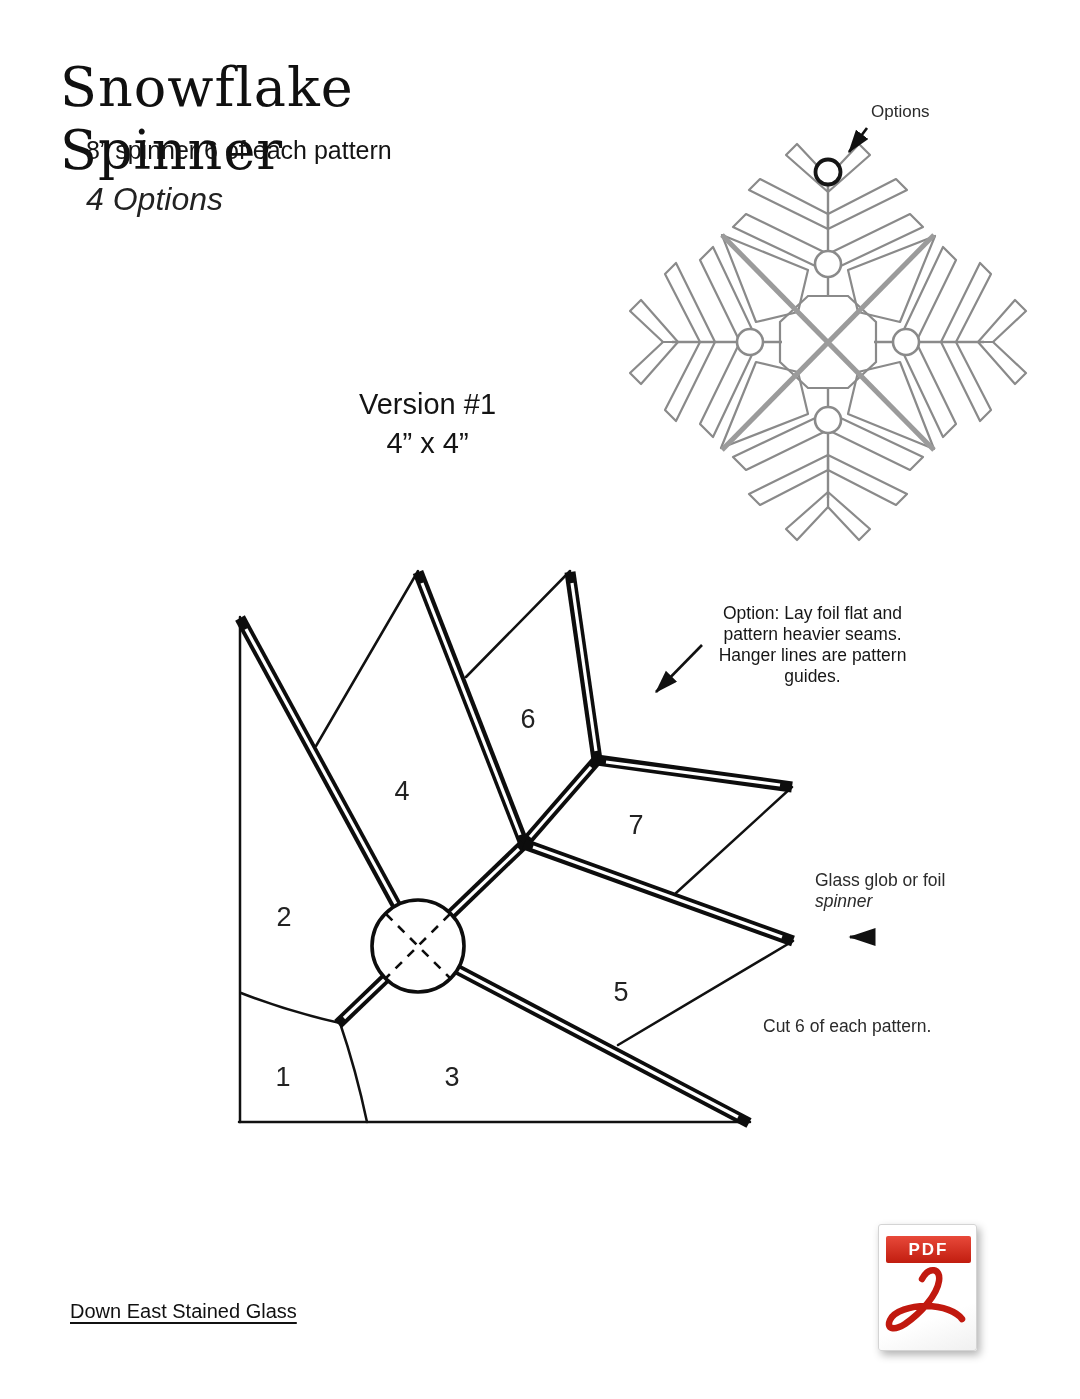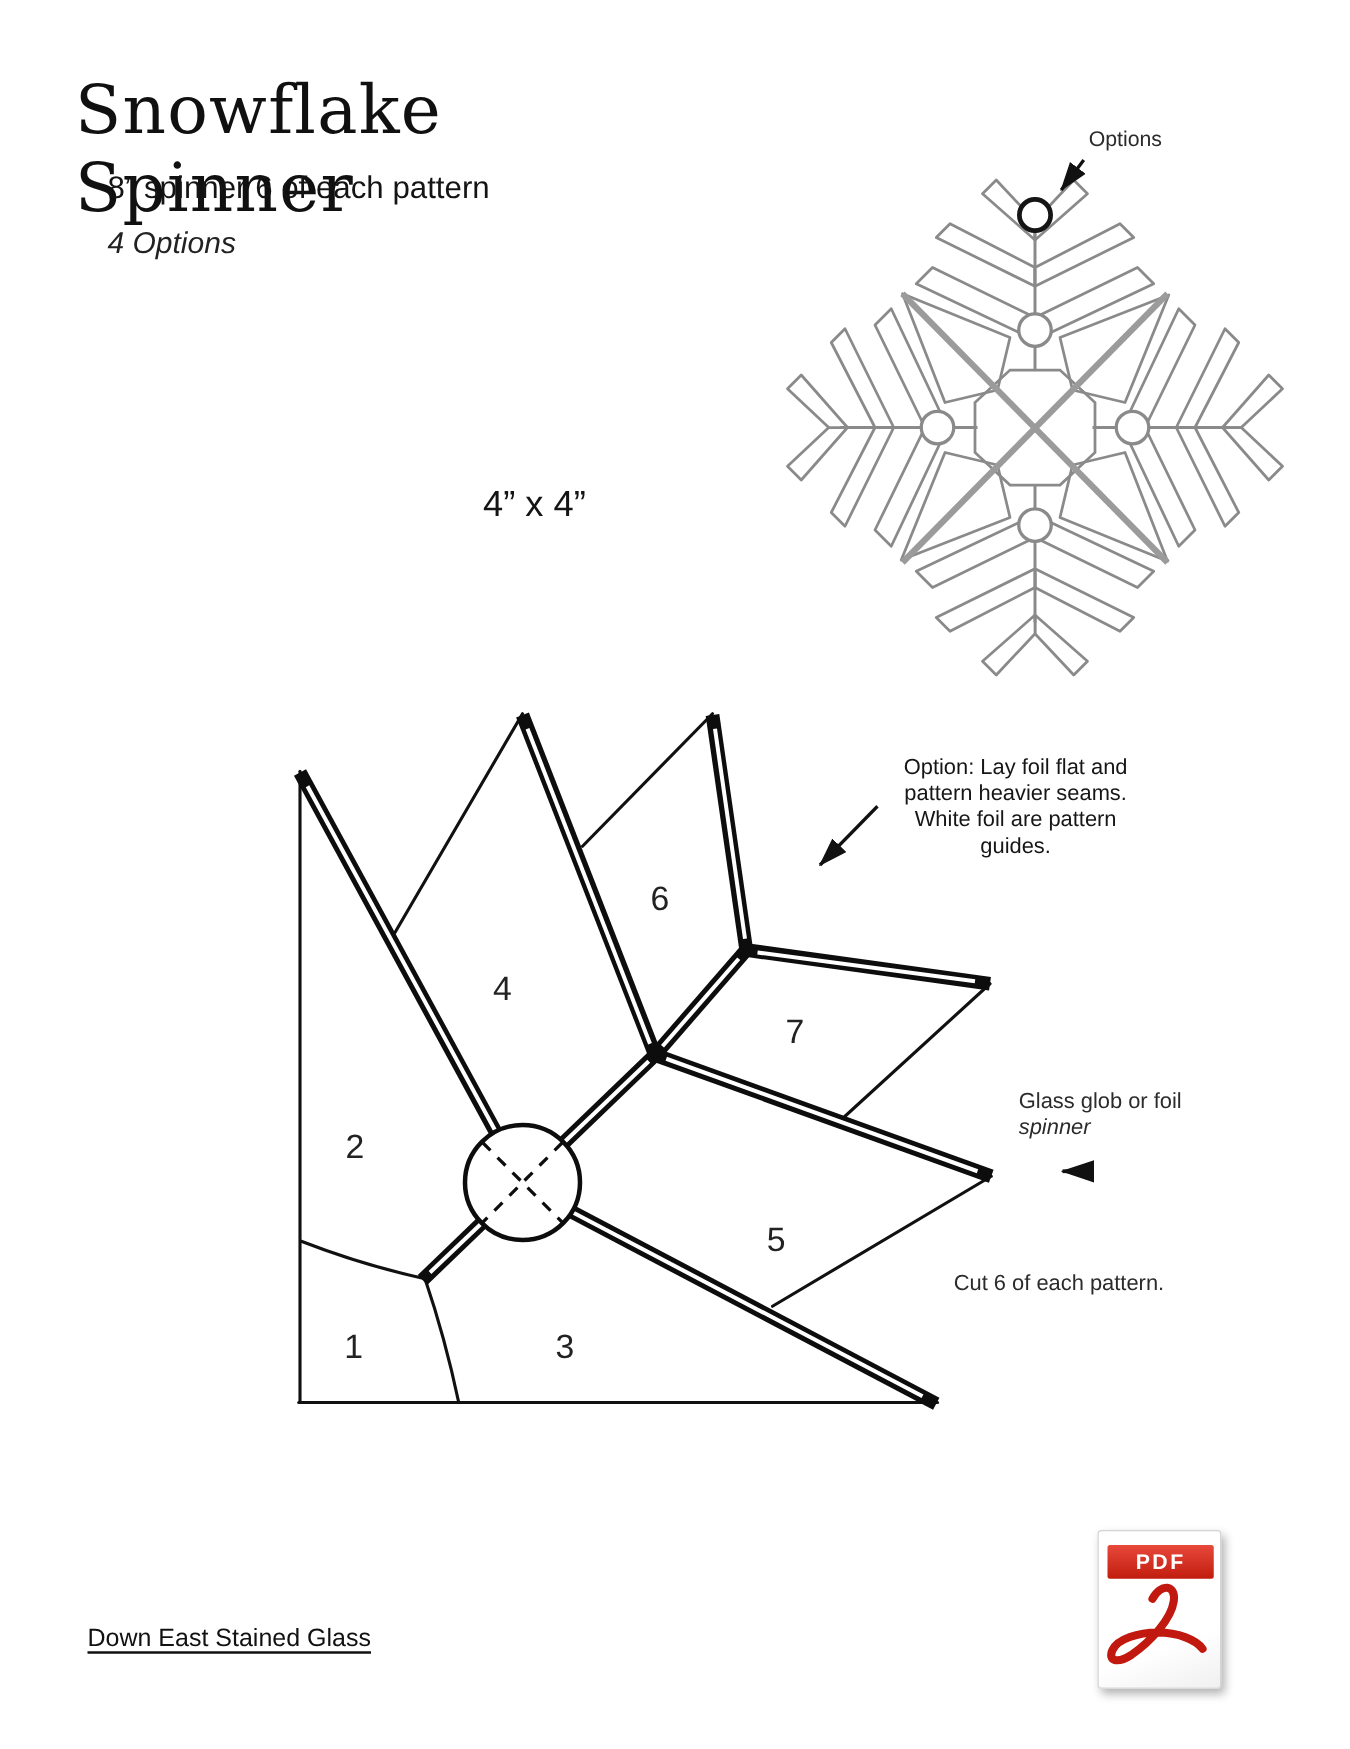--- a/index.html
+++ b/index.html
@@ -10,21 +10,21 @@
   }
   .abs { position:absolute; }
   #artwork { position:absolute; left:0; top:0; width:1080px; height:1399px; }
 
   .title-script {
     left:60px; top:56px; width:520px;
     font-family:"DejaVu Serif", serif; font-weight:500;
     font-size:54px; letter-spacing:1px; color:#101010;
   }
   .subtitle { left:86px; top:136px; font-size:25px; color:#141414; }
-  .options-note { left:86px; top:181px; font-size:24px; font-style:italic; color:#222; }
+  .options-note { left:86px; top:181px; font-size:32px; font-style:italic; color:#222; }
 
   .version-block { left:320px; top:385px; width:215px; text-align:center; font-size:29px; color:#141414; line-height:39px; }
 
   .hanger-label { left:871px; top:102px; font-size:17px; color:#2b2b2b; }
 
   .option-note { left:700px; top:603px; width:225px; text-align:center; font-size:17.5px; line-height:21px; color:#161616; }
 
   .glob-note { left:815px; top:870px; font-size:17.5px; line-height:21px; color:#2b2b2b; }
   .glob-note .it { font-style:italic; }
 
@@ -161,29 +161,30 @@
       <line x1="702" y1="645" x2="656" y2="692" stroke="#111" stroke-width="2.6" marker-end="url(#ah)"></line>
       <line x1="874" y1="937" x2="850" y2="937" stroke="#111" stroke-width="3" marker-end="url(#ah)"></line>
     </g>
   </svg>
 
   <div class="abs title-script">Snowflake Spinner</div>
   <div class="abs subtitle">8” spinner 6 of each pattern</div>
   <div class="abs options-note">4 Options</div>
 
   <div class="abs version-block">
+    <div>Version #1</div>
     <div>4” x 4”</div>
   </div>
 
   <div class="abs hanger-label">Options</div>
 
   <div class="abs option-note">
     <div>Option: Lay foil flat and</div>
     <div>pattern heavier seams.</div>
-    <div>White foil are pattern</div>
+    <div>Hanger lines are pattern</div>
     <div>guides.</div>
   </div>
 
   <div class="abs glob-note">
     <div>Glass glob or foil</div>
     <div class="it">spinner</div>
   </div>
 
   <div class="abs cut-note">Cut 6 of each pattern.</div>
 

